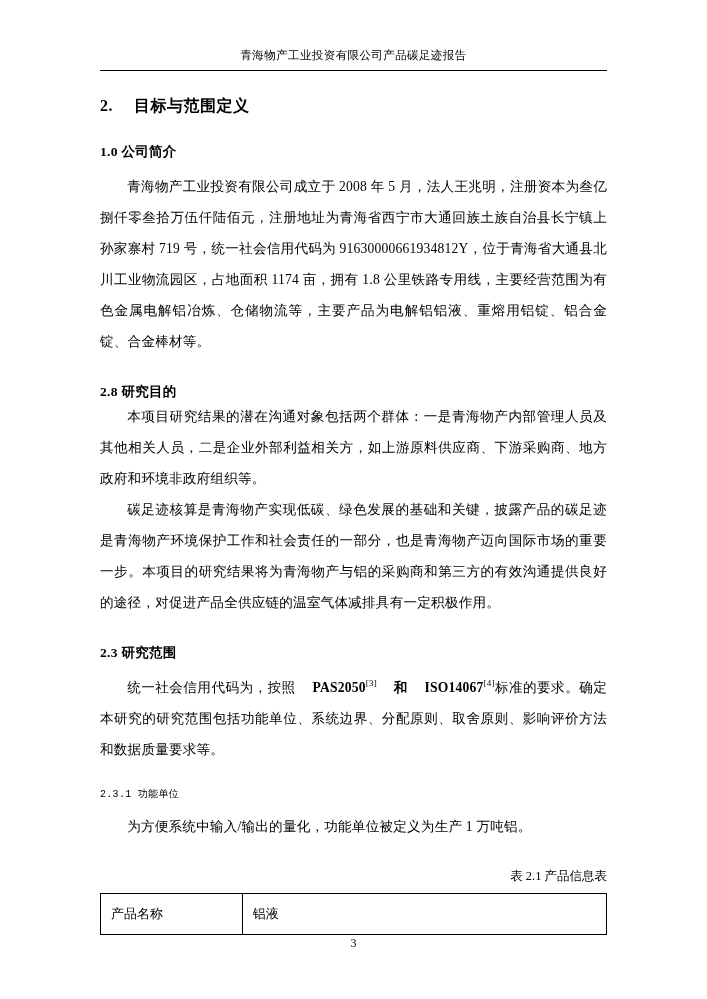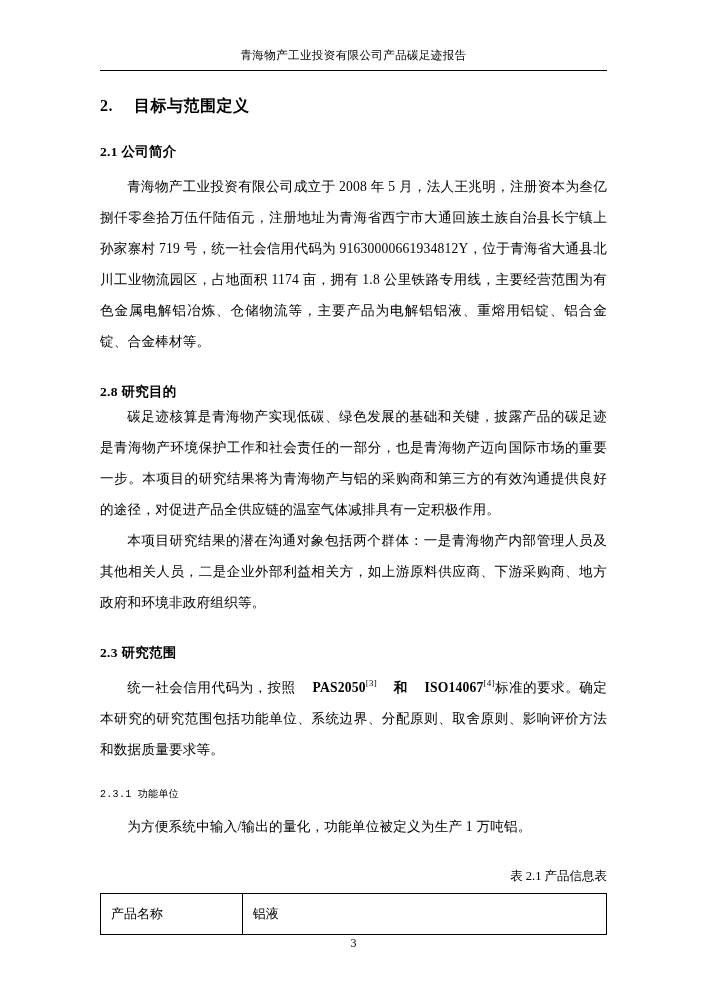--- a/index.html
+++ b/index.html
@@ -128,26 +128,26 @@
 
   <div class="header">青海物产工业投资有限公司产品碳足迹报告</div>
   <div class="header-rule"></div>
 
   <div class="content">
 
     <h1 class="sec">
       <span class="num">2.</span><span>目标与范围定义</span>
     </h1>
 
-    <h2 class="sub">2.1 公司简介</h2>
+    <h2 class="sub">1.0 公司简介</h2>
     <p class="para">青海物产工业投资有限公司成立于 2008 年 5 月，法人王兆明，注册资本为叁亿捌仟零叁拾万伍仟陆佰元，注册地址为青海省西宁市大通回族土族自治县长宁镇上孙家寨村 719 号，统一社会信用代码为 91630000661934812Y，位于青海省大通县北川工业物流园区，占地面积 1174 亩，拥有 1.8 公里铁路专用线，主要经营范围为有色金属电解铝冶炼、仓储物流等，主要产品为电解铝铝液、重熔用铝锭、铝合金锭、合金棒材等。</p>
 
     <h2 class="sub">2.8 研究目的</h2>
+    <p class="para tight">本项目研究结果的潜在沟通对象包括两个群体：一是青海物产内部管理人员及其他相关人员，二是企业外部利益相关方，如上游原料供应商、下游采购商、地方政府和环境非政府组织等。</p>
     <p class="para tight">碳足迹核算是青海物产实现低碳、绿色发展的基础和关键，披露产品的碳足迹是青海物产环境保护工作和社会责任的一部分，也是青海物产迈向国际市场的重要一步。本项目的研究结果将为青海物产与铝的采购商和第三方的有效沟通提供良好的途径，对促进产品全供应链的温室气体减排具有一定积极作用。</p>
-    <p class="para tight">本项目研究结果的潜在沟通对象包括两个群体：一是青海物产内部管理人员及其他相关人员，二是企业外部利益相关方，如上游原料供应商、下游采购商、地方政府和环境非政府组织等。</p>
 
     <h2 class="sub">2.3 研究范围</h2>
     <p class="para"><span>统一社会信用代码为，按照 </span><span class="bold">PAS2050</span><sup>[3]</sup><span class="bold"> 和 </span><span class="bold">ISO14067</span><sup>[4]</sup><span>标准的要求。确定本研究的研究范围包括功能单位、系统边界、分配原则、取舍原则、影响评价方法和数据质量要求等。</span></p>
 
     <h3 class="subsub">2.3.1 功能单位</h3>
     <p class="para">为方便系统中输入/输出的量化，功能单位被定义为生产 1 万吨铝。</p>
 
     <div class="table-caption">表 2.1 产品信息表</div>
 
     <table class="info">

